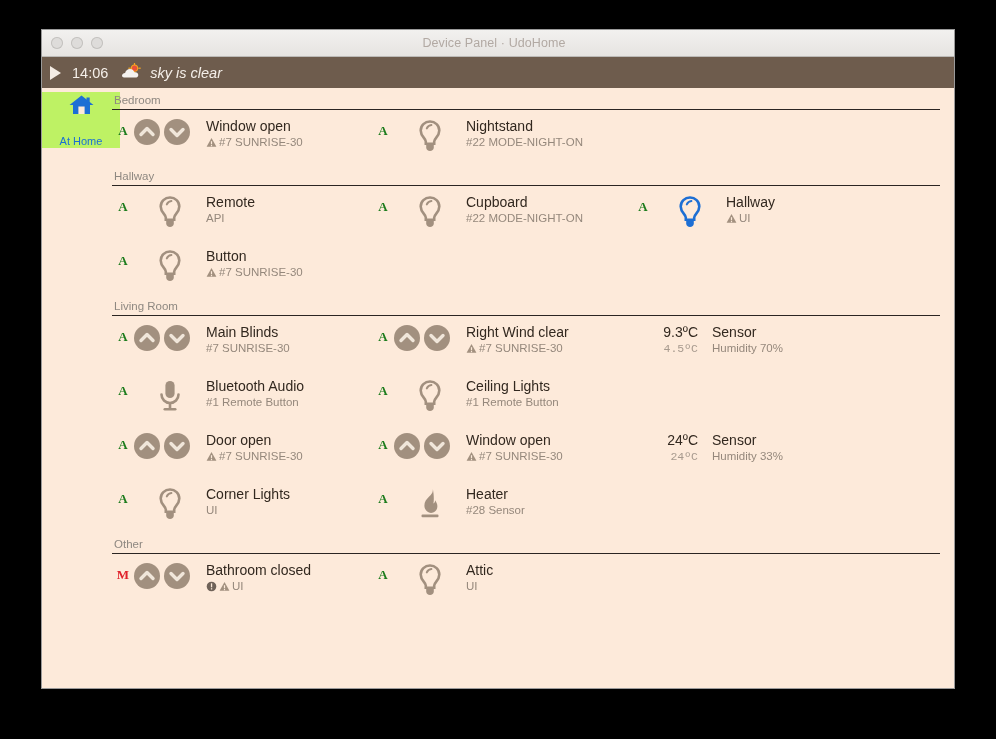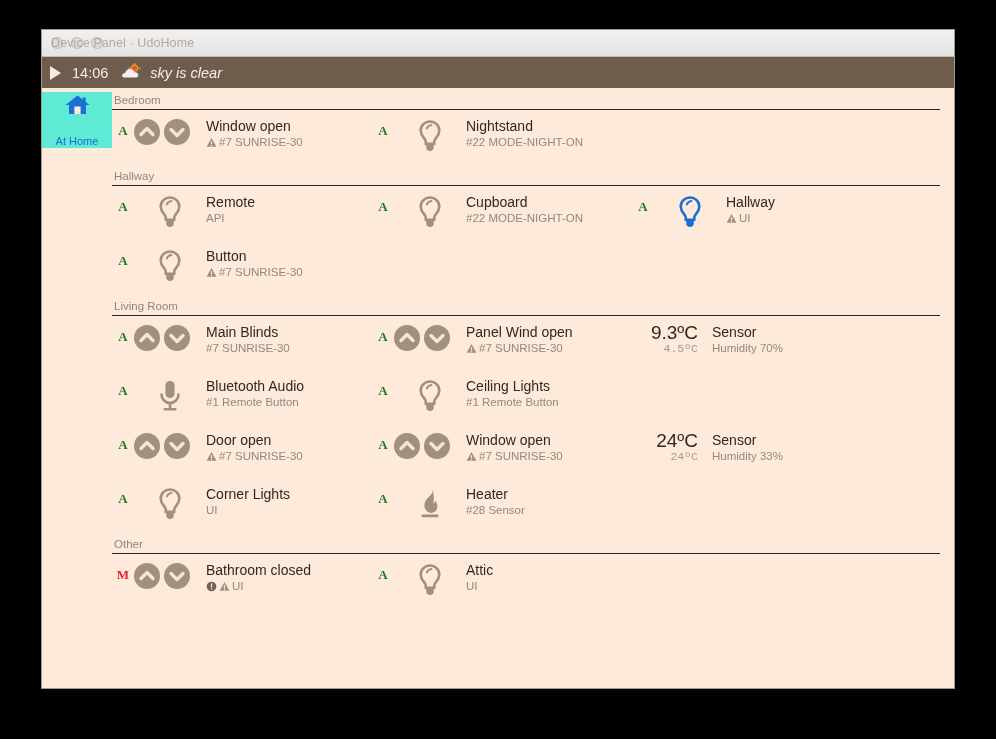--- a/index.html
+++ b/index.html
@@ -46,21 +46,21 @@
     height: 12px;
     border-radius: 50%;
     background: #dedcda;
     box-shadow: inset 0 0 0 1px #c3c1be;
   }
   .win-title {
     position: absolute;
     left: 0; right: 17px;
     top: 50%;
     transform: translateY(-50%);
-    text-align: left;
+    text-align: center;
     font-size: 12.5px;
     color: #b2a9a3;
     letter-spacing: .1px;
     margin-left: 9px;
   }
 
   
   .toolbar {
     height: 31px;
     background: #6e5c4d;
@@ -99,23 +99,23 @@
     min-height: 0;
   }
 
   
   .sidebar {
     width: 70px;
     flex: 0 0 70px;
     padding-top: 4px;
   }
   .side-item {
-    width: 70px;
+    width: 78px;
     height: 56px;
-    background: #5eead4;
+    background: #bef264;
     display: flex;
     flex-direction: column;
     align-items: center;
     justify-content: center;
     gap: 15px;
     cursor: pointer;
   }
   .side-label {
     font-size: 11px;
     color: #1b6fd4;
@@ -205,21 +205,21 @@
     gap: 2px;
   }
 
   .temps {
     width: 66px;
     flex: 0 0 66px;
     text-align: right;
     padding-right: 14px;
   }
   .temp-main {
-    font-size: 19px;
+    font-size: 14px;
     color: #32281f;
     line-height: 17px;
   }
   .temp-sub {
     font-size: 11.5px;
     color: #a79a8e;
     line-height: 15px;
     font-family: Liberation Mono, monospace;
   }
 
@@ -439,21 +439,21 @@
                   <polyline points="7,15.5 13,9.5 19,15.5" fill="none" stroke="#f0e6da" stroke-width="3.4" stroke-linecap="round" stroke-linejoin="round"></polyline>
                 </svg>
               </span>
               <span class="circ">
                 <svg width="26" height="26" viewBox="0 0 26 26">
                   <polyline points="7,10.5 13,16.5 19,10.5" fill="none" stroke="#f0e6da" stroke-width="3.4" stroke-linecap="round" stroke-linejoin="round"></polyline>
                 </svg>
               </span>
             </div>
             <div class="labels">
-              <div class="dev-name">Panel Wind open</div>
+              <div class="dev-name">Right Wind clear</div>
               <div class="dev-sub">
                 <span class="badge">
                   <svg width="11" height="11" viewBox="0 0 11 11">
                     <path d="M5.5 1 L10.4 9.8 H0.6 Z" fill="#a2907f"></path>
                     <rect x="4.9" y="4.2" width="1.2" height="3.1" fill="#fdeada"></rect>
                     <rect x="4.9" y="8" width="1.2" height="1.2" fill="#fdeada"></rect>
                   </svg>
                 </span>
                 <span>#7 SUNRISE-30</span>
               </div>

